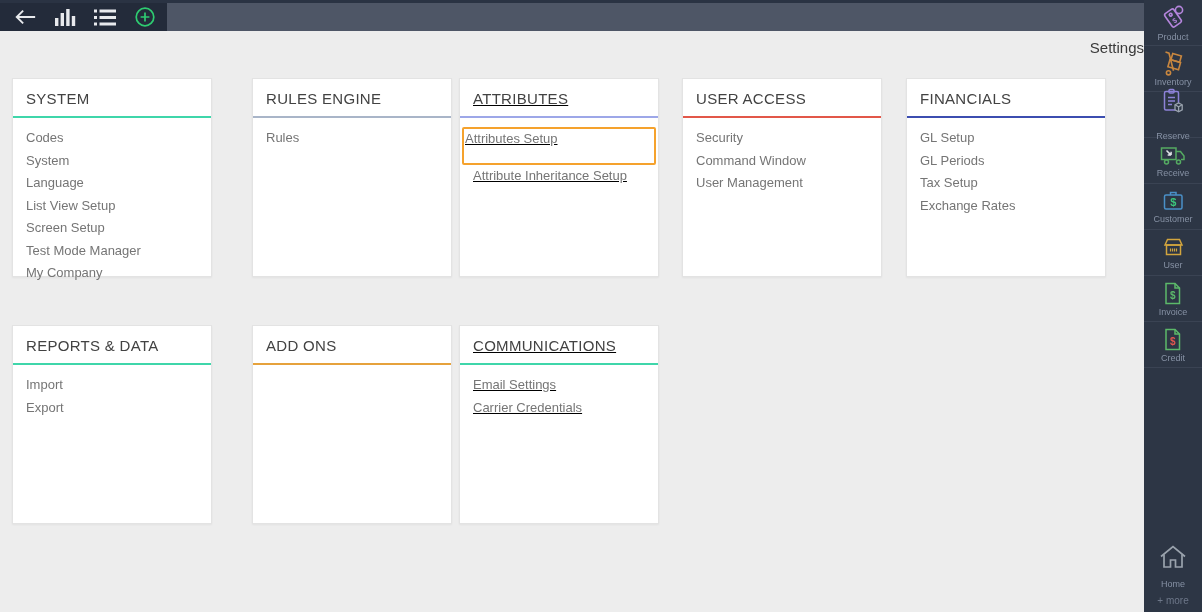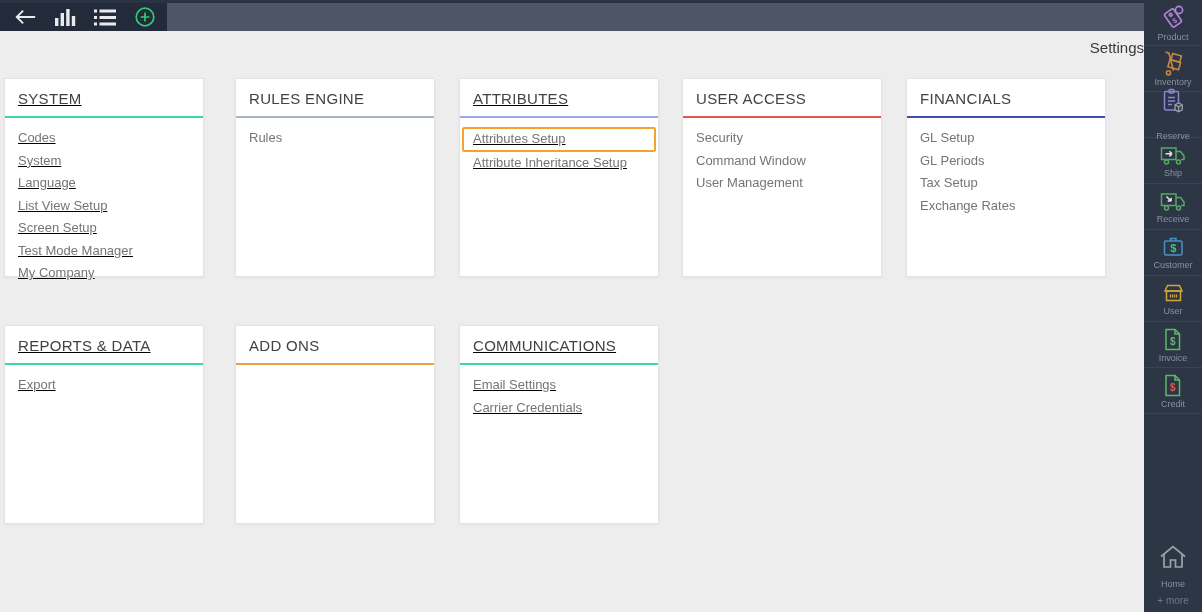--- a/index.html
+++ b/index.html
@@ -15,30 +15,30 @@
     justify-content:center; cursor:pointer; }
 
   
   .page-title { position:absolute; top:39px; left:0; width:1144px;
     text-align:right; font-size:15px; color:#3a3a3a; }
 
   
   .card { position:absolute; width:200px; height:199px; background:#fff;
     border:1px solid #e3e3e3; box-shadow:0 1px 2px rgba(0,0,0,.05); }
   .r1 { top:78px; } .r2 { top:325px; }
-  .c1 { left:4px;text-decoration:underline; } .c2 { left:235px; } .c3 { left:459px;text-decoration:underline; }
+  .c1 { left:12px; } .c2 { left:252px; } .c3 { left:459px;text-decoration:underline; }
   .c4 { left:682px; } .c5 { left:906px; }
   .card-header { padding:11px 13px 9px; font-size:15px; color:#424242;
     letter-spacing:.3px; white-space:nowrap; }
   .card-underline { height:2px; width:100%; }
   .card-items { padding:9px 13px; }
   .card-item { font-size:13px; color:#757575; height:22.5px;
     line-height:22.5px; cursor:pointer; white-space:nowrap; }
-  .card-item.hl { border:2px solid; border-radius:2px; height:25px;
-    line-height:19px; margin:0 -11px 0 -11px; padding-left:9px; }
+  .card-item.hl { border:2px solid; border-radius:2px; height:38px;
+    line-height:19px; margin:0 -11px 0 -11px; padding-left:1px; }
 
   
   .sidebar { position:absolute; right:0; top:0; width:58px; height:612px;
     background:#2d3645; display:flex; flex-direction:column; }
   .sb-item { height:46px; flex:0 0 auto; border-bottom:1px solid #3a4353;
     display:flex; flex-direction:column; align-items:center;
     justify-content:center; row-gap:1px; cursor:pointer; }
   .sb-label { font-size:9px; color:#8691a4; line-height:10px; }
   .sb-spacer { flex:1 1 auto; }
   .sb-home { flex:0 0 auto; display:flex; flex-direction:column;
@@ -139,20 +139,21 @@
     <div class="card-item">GL Periods</div>
     <div class="card-item">Tax Setup</div>
     <div class="card-item">Exchange Rates</div>
   </div>
 </div>
 
 <div class="card r2 c1">
   <div class="card-header">REPORTS &amp; DATA</div>
   <div class="card-underline" style="background-color: rgb(63, 214, 170);"></div>
   <div class="card-items">
+    <div class="card-item">Import</div>
     <div class="card-item">Export</div>
   </div>
 </div>
 
 <div class="card r2 c2">
   <div class="card-header">ADD ONS</div>
   <div class="card-underline" style="background-color: rgb(230, 162, 60);"></div>
   <div class="card-items"></div>
 </div>
 
@@ -209,44 +210,30 @@
         </g>
         <g fill="#2d3645" stroke="#9aa3ae" stroke-width="1.3">
           <path d="M14 16.8 l3.6-1.9 3.6 1.9 v5 l-3.6 1.9 -3.6-1.9 z"></path>
           <path d="M14 16.8 l3.6 1.9 3.6-1.9 M17.6 18.7 v5" fill="none"></path>
         </g>
       </svg>
     </span>
     <span class="sb-label">Reserve</span>
   </div>
 
+
   <div class="sb-item" style="color: rgb(85, 171, 98);">
     <span>
       <svg width="28" height="24" viewBox="0 0 28 24">
         <g fill="none" stroke="currentColor" stroke-width="1.5">
           <rect x="2.5" y="5" width="14.5" height="11.5"></rect>
           <path d="M17 8.5 h4.5 l3.5 4.5 v3.5 h-3"></path>
           <circle cx="7.5" cy="19" r="2"></circle>
           <circle cx="19.5" cy="19" r="2"></circle>
         </g>
-        <path d="M6.5 10.8 h6.5 M13 10.8 l-2.6-2.6 M13 10.8 l-2.6 2.6" stroke="#dfe3e8" stroke-width="1.5" fill="none"></path>
-      </svg>
-    </span>
-    <span class="sb-label">Ship</span>
-  </div>
-
-  <div class="sb-item" style="color: rgb(85, 171, 98);">
-    <span>
-      <svg width="28" height="24" viewBox="0 0 28 24">
-        <g fill="none" stroke="currentColor" stroke-width="1.5">
-          <rect x="2.5" y="5" width="14.5" height="11.5"></rect>
-          <path d="M17 8.5 h4.5 l3.5 4.5 v3.5 h-3"></path>
-          <circle cx="7.5" cy="19" r="2"></circle>
-          <circle cx="19.5" cy="19" r="2"></circle>
-        </g>
         <path d="M7.5 7.5 l4.6 4.6 M12.1 12.1 v-3.4 M12.1 12.1 h-3.4" stroke="#dfe3e8" stroke-width="1.5" fill="none"></path>
       </svg>
     </span>
     <span class="sb-label">Receive</span>
   </div>
 
   <div class="sb-item" style="color: rgb(74, 144, 200);">
     <span>
       <svg width="25" height="24" viewBox="0 0 25 24">
         <g fill="none" stroke="currentColor" stroke-width="1.5">

